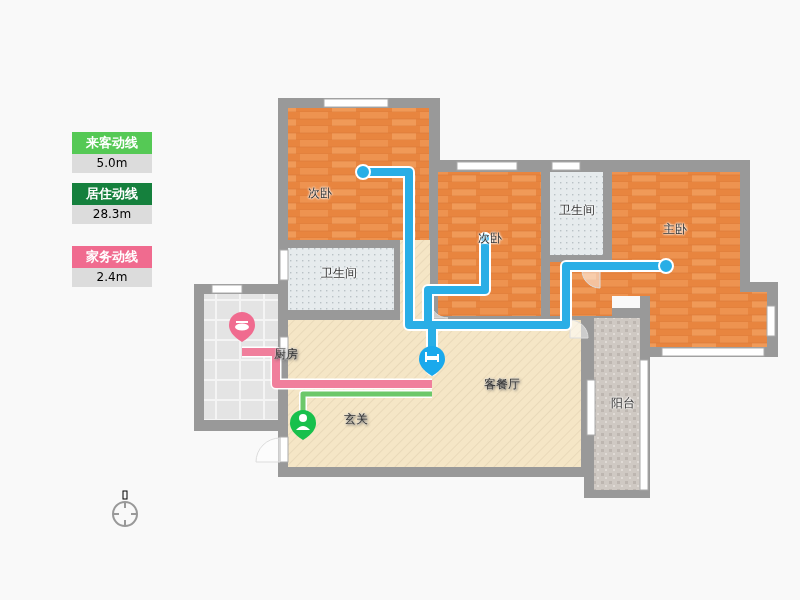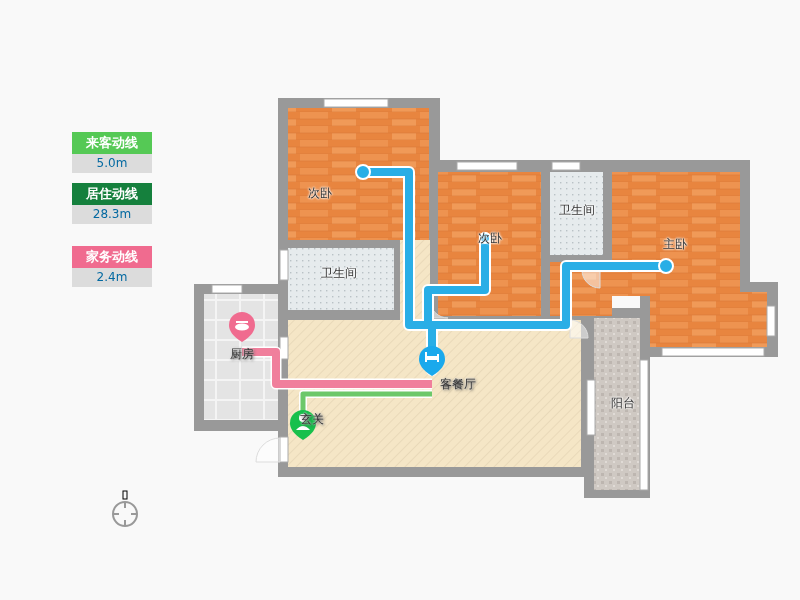--- a/index.html
+++ b/index.html
@@ -1,22 +1,22 @@
 <!DOCTYPE html>
 <html><head>
 <meta charset="utf-8">
 <style>
   html,body{margin:0;padding:0;}
   body{width:800px;height:600px;background:#f9f9f9;position:relative;overflow:hidden;font-family:"DejaVu Sans","Liberation Sans",sans-serif;}
   .legend{position:absolute;left:72px;width:80px;}
   .legend .head{height:22px;line-height:22px;color:#fff;font-size:13px;font-weight:bold;text-align:center;}
-  .legend .val{height:19px;line-height:19px;background:#dcdcdc;color:#0369a1;font-size:12px;text-align:center;}
+  .legend .val{height:19px;line-height:19px;background:#dcdcdc;color:#000000;font-size:12px;text-align:center;}
   svg{position:absolute;left:0;top:0;}
   .lbl{position:absolute;font-size:12px;color:#333;text-shadow:0 0 2px #fff,0 0 2px #fff,0 0 3px #fff;white-space:nowrap;transform:translate(-50%,-50%);}
-  .lbl.shadow{color:#333;text-shadow:1px 1px 3px #333, 0 0 2px #fff, 0 0 2px #fff;}
+  .lbl.shadow{color:#333;text-shadow:1px 1px 3px #333, 0 0 2px #fff, 0 0 2px #fff;margin-left:44px;}
 </style>
 </head>
 <body>
 
 <div class="legend" style="top:132px;">
   <div class="head" style="background:#55c955;">来客动线</div>
   <div class="val">5.0m</div>
 </div>
 <div class="legend" style="top:183px;">
   <div class="head" style="background:#15803d;">居住动线</div>
@@ -143,18 +143,18 @@
     <line x1="125" y1="502" x2="125" y2="508"></line>
     <line x1="125" y1="520" x2="125" y2="526"></line>
     <line x1="113" y1="514" x2="119" y2="514"></line>
     <line x1="131" y1="514" x2="137" y2="514"></line>
   </g>
 </svg>
 
 <div class="lbl" style="left:320px;top:193px;">次卧</div>
 <div class="lbl" style="left:490px;top:238px;">次卧</div>
 <div class="lbl" style="left:577px;top:210px;">卫生间</div>
-<div class="lbl" style="left:675px;top:229px;margin-top:15px;">主卧</div>
+<div class="lbl" style="left:675px;top:229px;">主卧</div>
 <div class="lbl" style="left:339px;top:273px;">卫生间</div>
 <div class="lbl shadow" style="left:242px;top:354px;">厨房</div>
 <div class="lbl shadow" style="left:458px;top:384px;">客餐厅</div>
 <div class="lbl shadow" style="left:312px;top:419px;">玄关</div>
 <div class="lbl" style="left:617px;top:403px;padding-left:12px;">阳台</div>
 
 </body></html>

